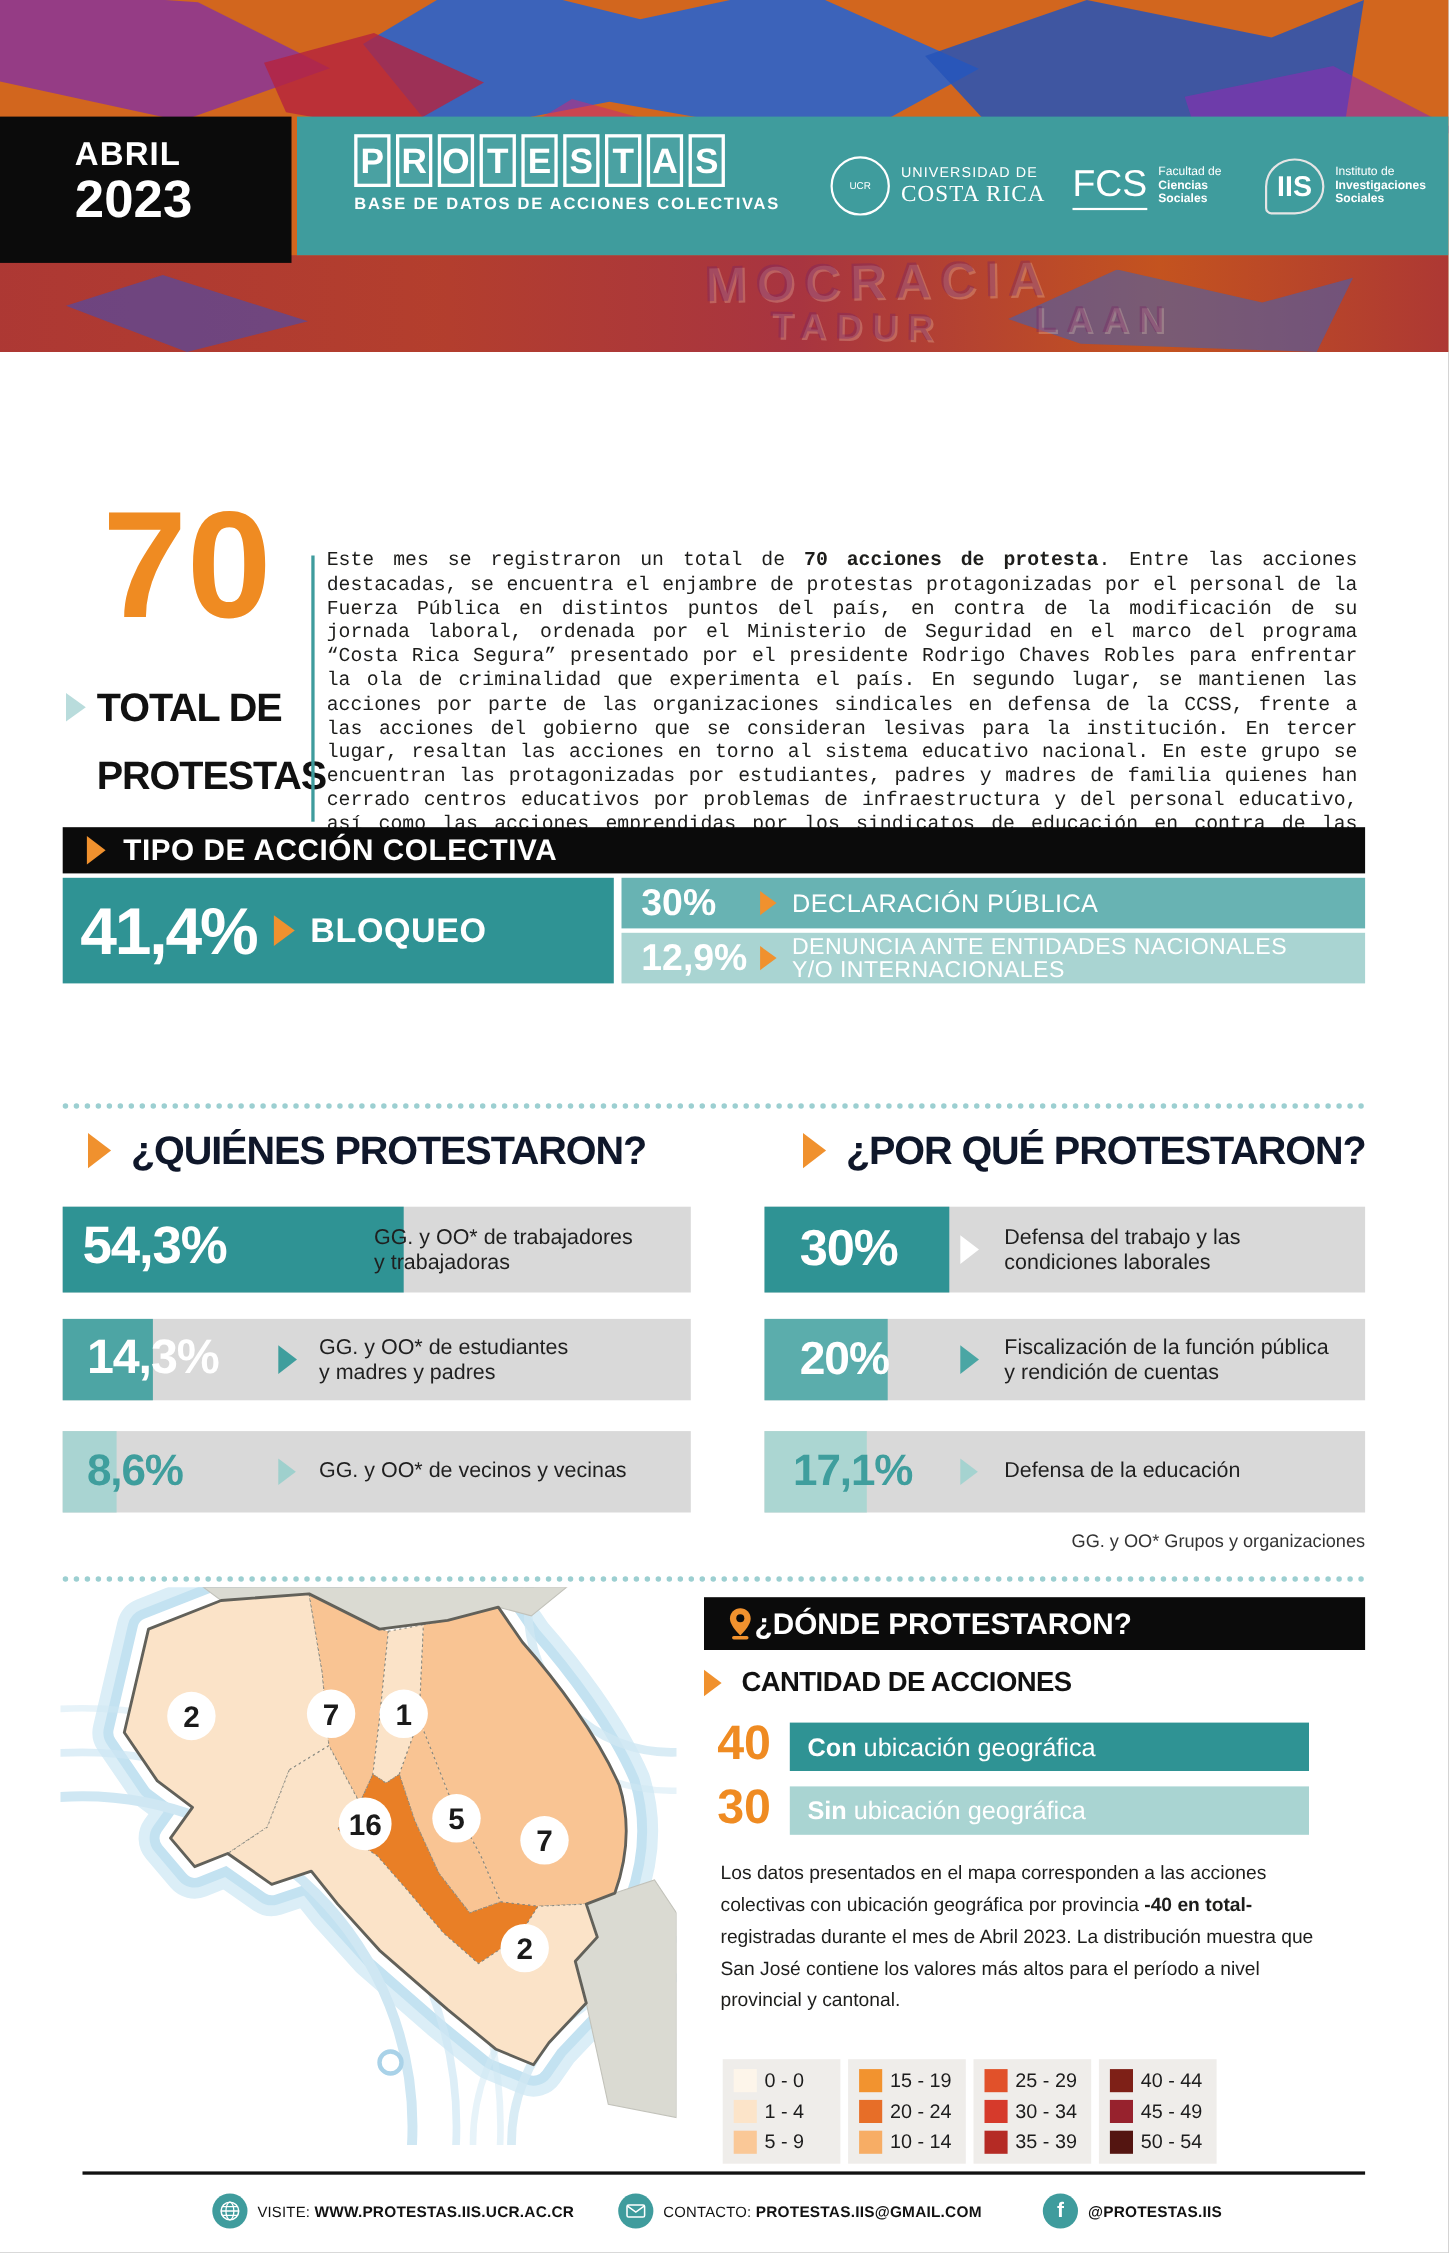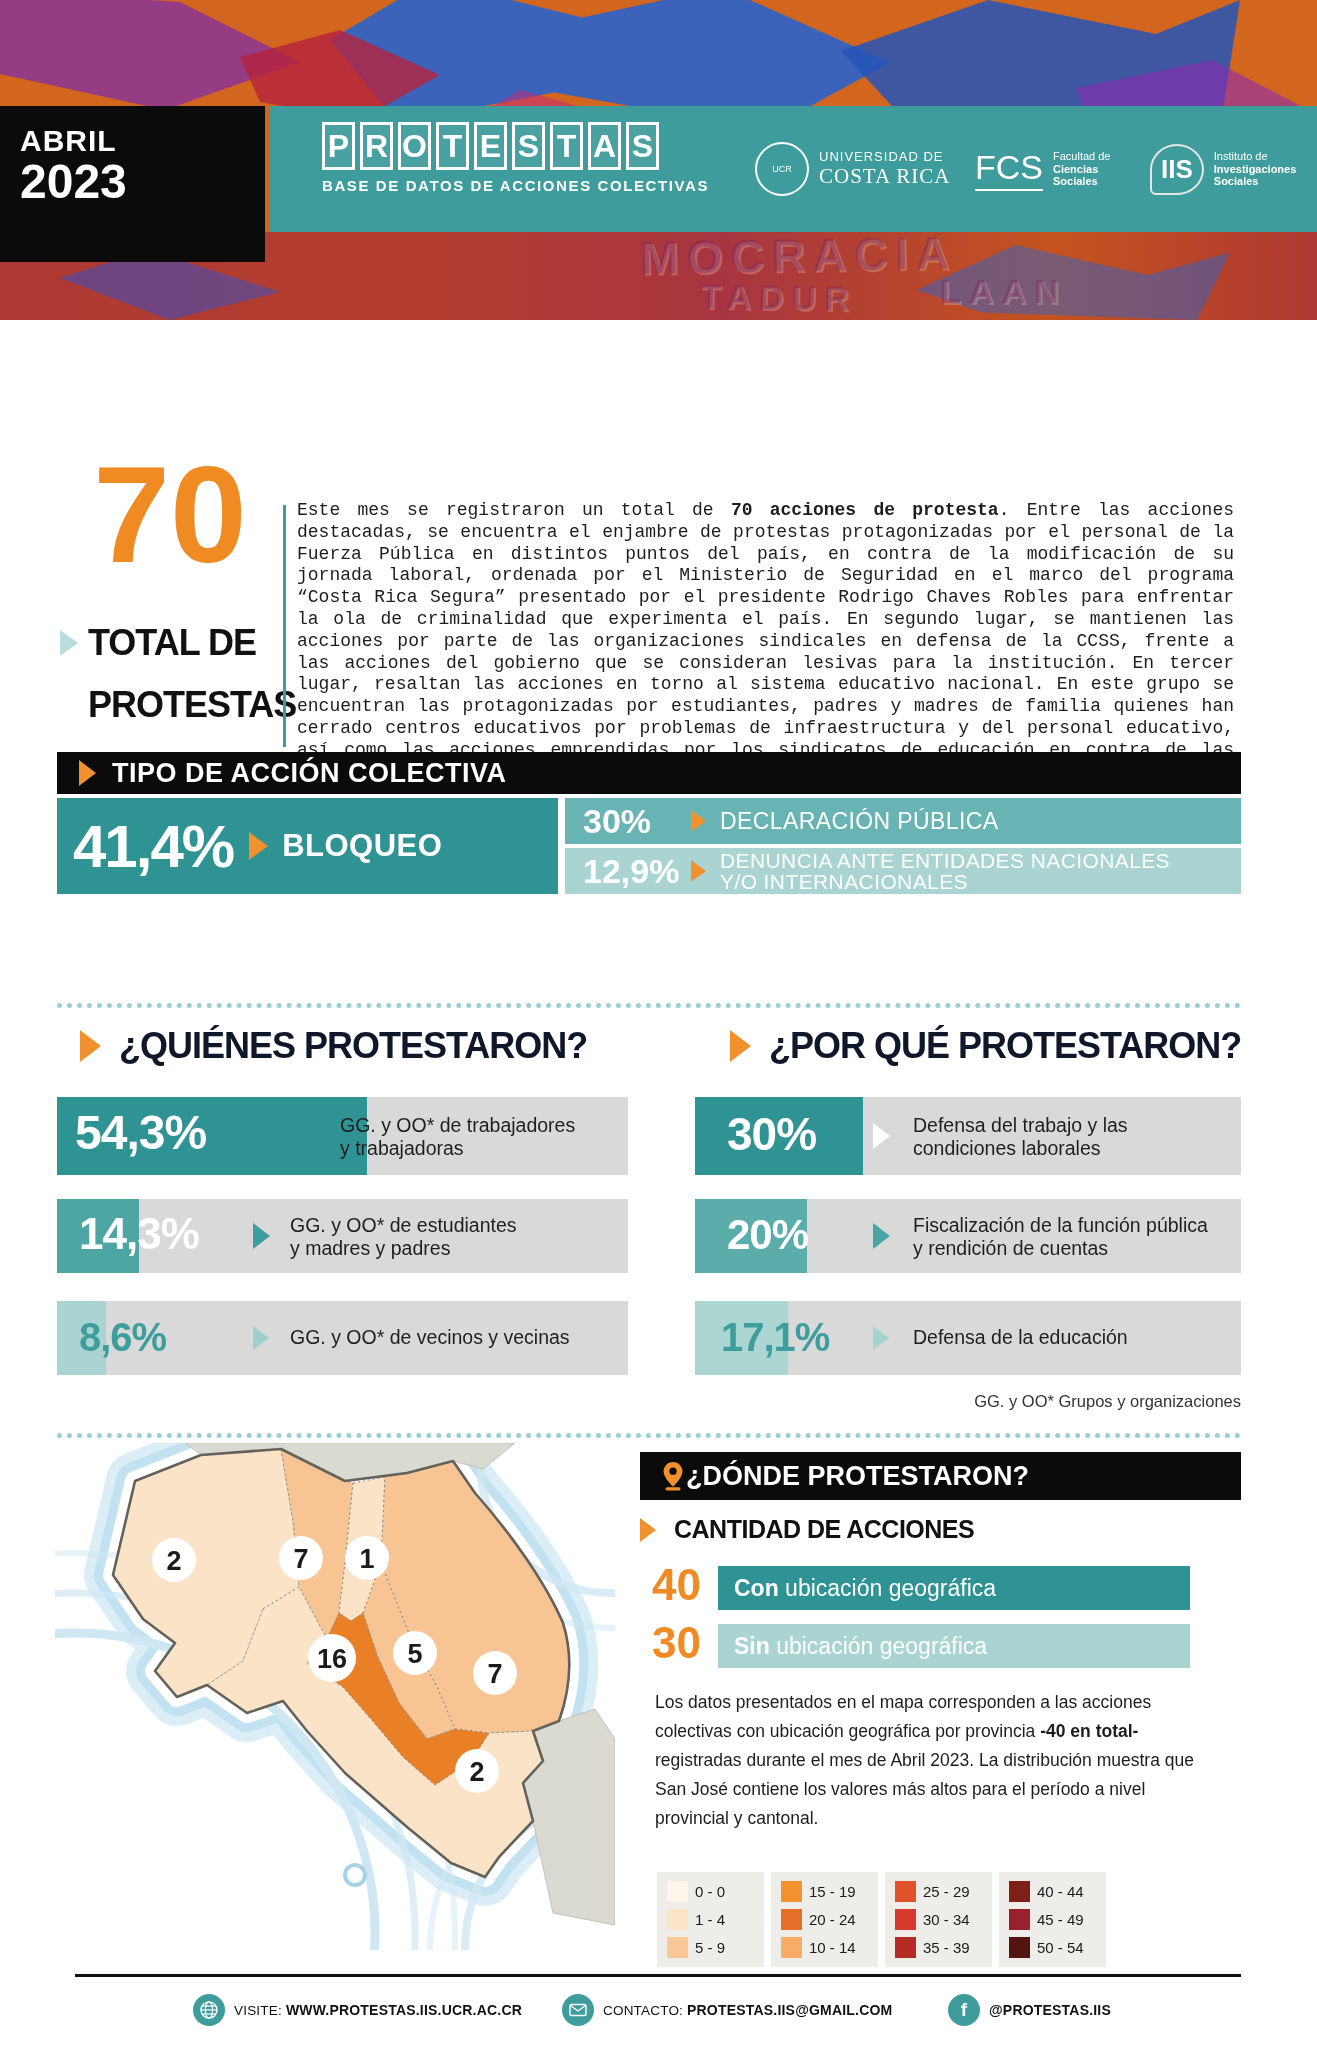--- a/index.html
+++ b/index.html
@@ -5,21 +5,21 @@
   * { margin:0; padding:0; box-sizing:border-box; }
   body { background:#888; font-family:"Liberation Sans", sans-serif; }
   #page { position:relative; width:1317px; height:2048px; background:#fff; overflow:hidden; margin:0 auto; }
   .abs { position:absolute; }
   .tri { width:0; height:0; border-style:solid; border-color:transparent; }
   
   #hero { left:0; top:0; width:1317px; height:320px; background:#d2661e; overflow:hidden; }
   .patch { position:absolute; opacity:.92; }
   .word { position:absolute; font-weight:bold; color:rgba(122,38,100,.38); text-shadow:2px 2px 0 rgba(250,230,200,.25); letter-spacing:8px; }
   
-  #month-box { left:0; top:106px; width:265px; height:156px; background:#0b0b0b; color:#fff; padding:18px 0 0 20px; }
+  #month-box { left:0; top:106px; width:265px; height:133px; background:#0b0b0b; color:#fff; padding:18px 0 0 68px; }
   #month-box .m { font-size:30px; letter-spacing:1px; font-weight:600; }
   #month-box .y { font-size:48px; font-weight:bold; margin-top:-4px; }
   #teal-band { left:270px; top:106px; width:1047px; height:126px; background:#3f9c9d; }
   #logo-block { position:absolute; left:52px; top:16px; }
   .logo-letters { display:flex; gap:5px; }
   .lbox { width:33px; height:48px; border:3px solid #fff; color:#fff; font-weight:bold; font-size:32px; display:flex; align-items:center; justify-content:center; background:rgba(255,255,255,.06); }
   .logo-sub { color:#fff; font-weight:bold; font-size:15px; letter-spacing:1.6px; margin-top:7px; text-align:center; }
   .inst { position:absolute; top:0; height:126px; display:flex; align-items:center; gap:10px; color:#fff; }
   .inst small { font-size:11px; line-height:1.15; display:block; }
   .seal { width:54px; height:54px; border:2px solid #fff; border-radius:50%; display:flex; align-items:center; justify-content:center; font-size:9px; }
@@ -57,21 +57,21 @@
   #cantidad { left:640px; top:1515px; }
   #cantidad .t { font-size:25px; font-weight:800; color:#111; letter-spacing:-.5px; }
   .loc-row { display:flex; align-items:flex-end; }
   .loc-num { font-size:44px; font-weight:bold; color:#ef8b22; width:58px; text-align:left; }
   .loc-bar { height:44px; color:#fff; font-size:23px; display:flex; align-items:center; padding-left:16px; width:472px; margin-left:8px; }
   #donde-para { left:655px; top:1688px; width:555px; font-size:17.5px; line-height:29px; color:#1d1d1b; }
   #legend { left:657px; top:1872px; display:flex; gap:7px; }
   .leg-col { background:#efedea; padding:9px 10px; width:107px; display:flex; flex-direction:column; gap:7px; }
   .leg-item { display:flex; align-items:center; gap:7px; }
   .leg-sw { width:21px; height:21px; }
-  .leg-item span { font-size:15px; color:#1c1c1c; }
+  .leg-item span { font-size:18px; color:#1c1c1c; }
   
   #footer-line { left:75px; top:1974px; width:1166px; height:3px; background:#111; }
   .foot-item { top:1994px; display:flex; align-items:center; gap:9px; }
   .foot-icon { width:32px; height:32px; border-radius:50%; background:#3f9c9d; display:flex; align-items:center; justify-content:center; color:#fff; font-weight:bold; font-size:19px; }
   .foot-txt { font-size:13.5px; color:#111; letter-spacing:.2px; }
   .foot-txt b { font-size:14px; }
   svg text { font-family:"Liberation Sans", sans-serif; }
 </style>
 </head>
 <body>

